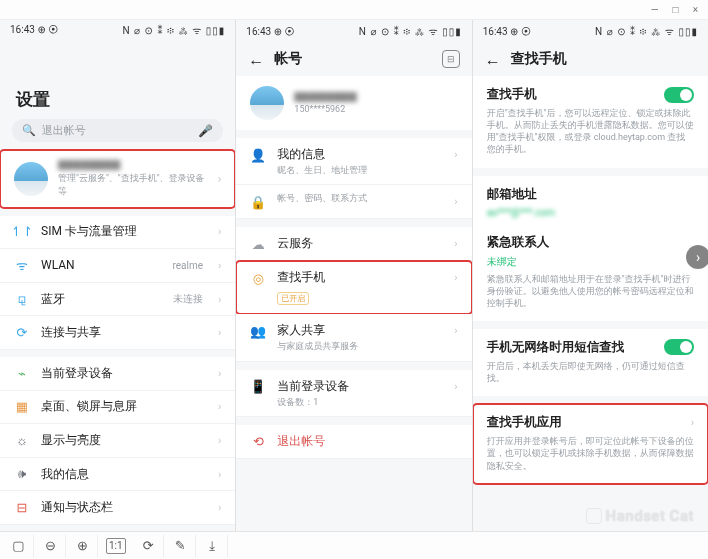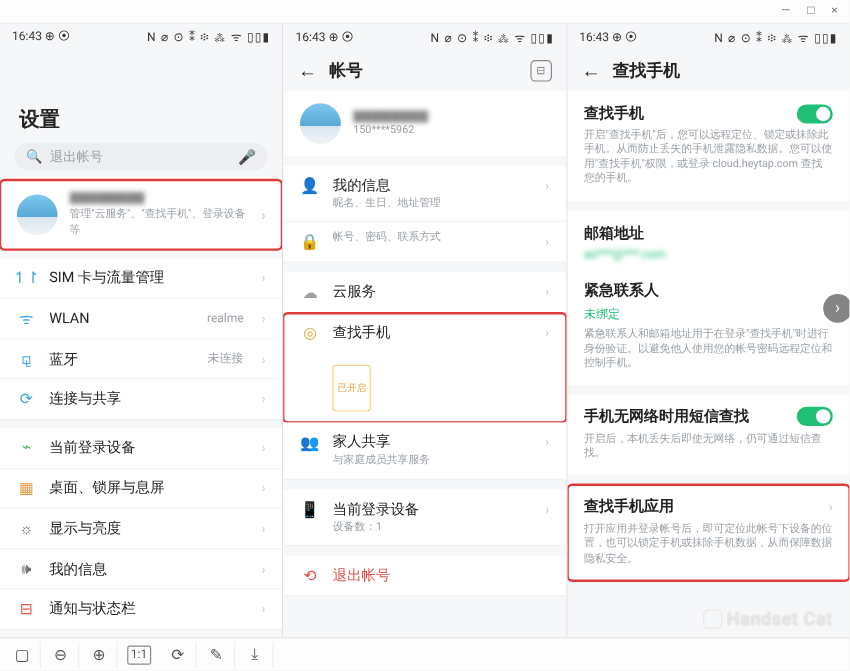--- a/index.html
+++ b/index.html
@@ -169,22 +169,22 @@
   .row2 .text { flex:1; display:flex; flex-direction:column; gap:2px; }
   .row2 .label { font-size: 12px; color:#222; }
   .row2 .sub { font-size: 9px; color:#9aa0a6; line-height:1.25; }
   .row2 .chev { font-size:11px; color:#c4c7cc; margin-top:2px;}
   .row2 .badge {
     display:inline-block;
     font-size: 8px;
     color: #e6a23c;
     border: 0.8px solid #f0d08a;
     border-radius: 3px;
-    padding: 13px 3px;
-    margin-top: 16px;
+    padding: 0 3px;
+    margin-top: 4px;
     width: fit-content;
   }
   .row2.logout .label { color:#d9534f; }
   .row2.logout .icon { color:#d9534f; }
   
   .desc-block {
     background:#fff;
     padding: 10px 14px 12px 14px;
   }
   .desc-block .hd { display:flex; align-items:center; gap: 8px; }

